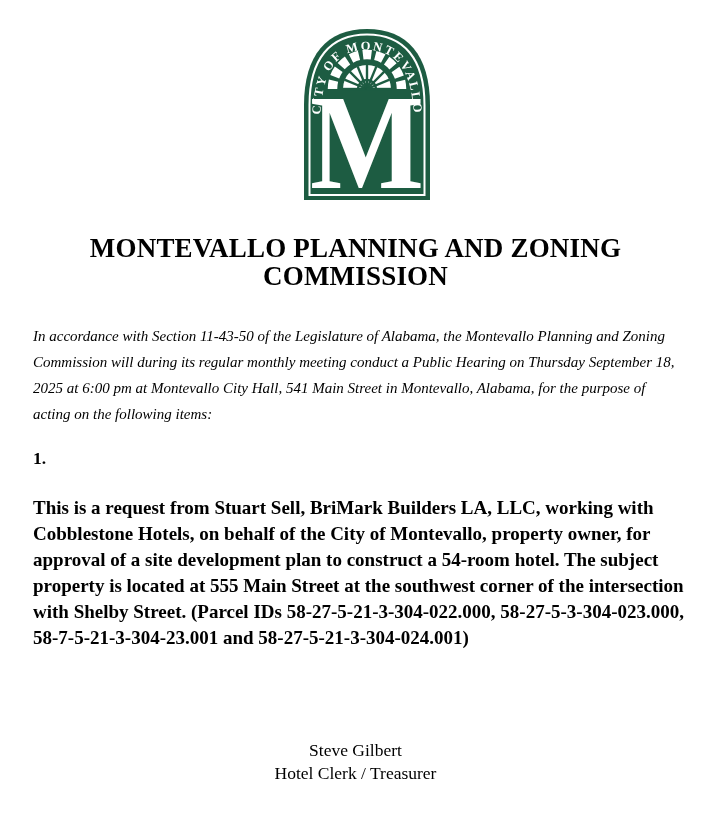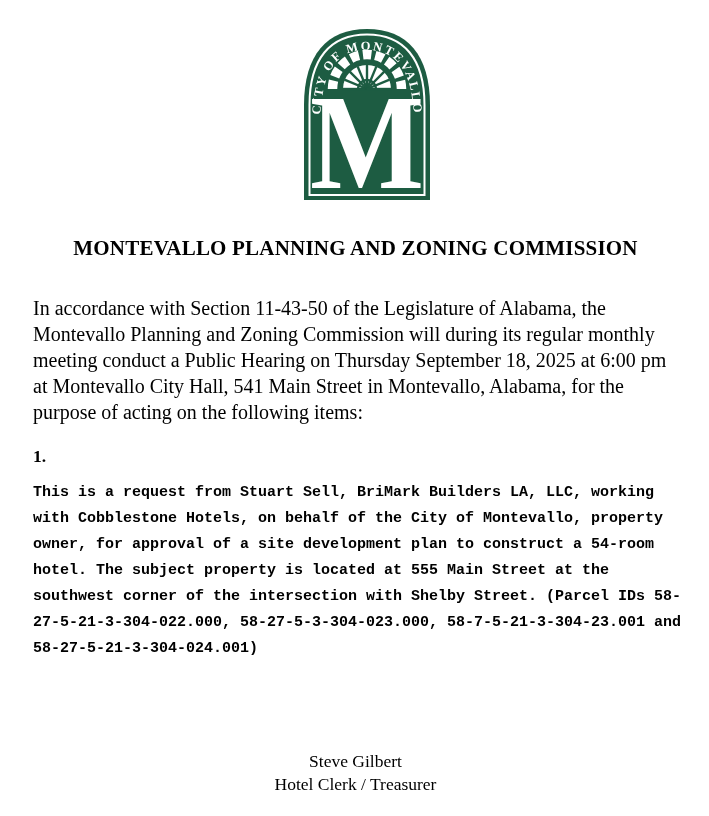--- a/index.html
+++ b/index.html
@@ -24,48 +24,48 @@
     text-align: center;
   }
   .logo-row svg {
     display: inline-block;
     margin-left: 22px; 
   }
   .title-block {
     margin-top: 27px;
     text-align: center;
     font-weight: bold;
-    font-size: 21px;
+    font-size: 27px;
     line-height: 28px;
     letter-spacing: 0.2px;
   }
   .intro {
     margin-top: 33px;
-    font-size: 20px;
+    font-size: 15px;
     line-height: 26px;
     width: 645px;
+    font-style: italic;
   }
   .agenda-item {
     display: flex;
     margin-top: 18px;
     font-weight: bold;
     font-size: 17.5px;
     line-height: 26px;
   }
   .agenda-num {
     flex: 0 0 55px;
     width: 55px;
   }
   .agenda-desc {
-    margin-top: 11px;
+    margin-top: 24px;
     font-weight: bold;
-    font-size: 15px;
+    font-size: 19px;
     line-height: 26px;
     width: 652px;
-    font-family: Liberation Mono, monospace;
   }
   .signature {
     margin-top: 88px;
     text-align: center;
     font-size: 17.5px;
     line-height: 23px;
   }
 </style>
 </head>
 <body>

